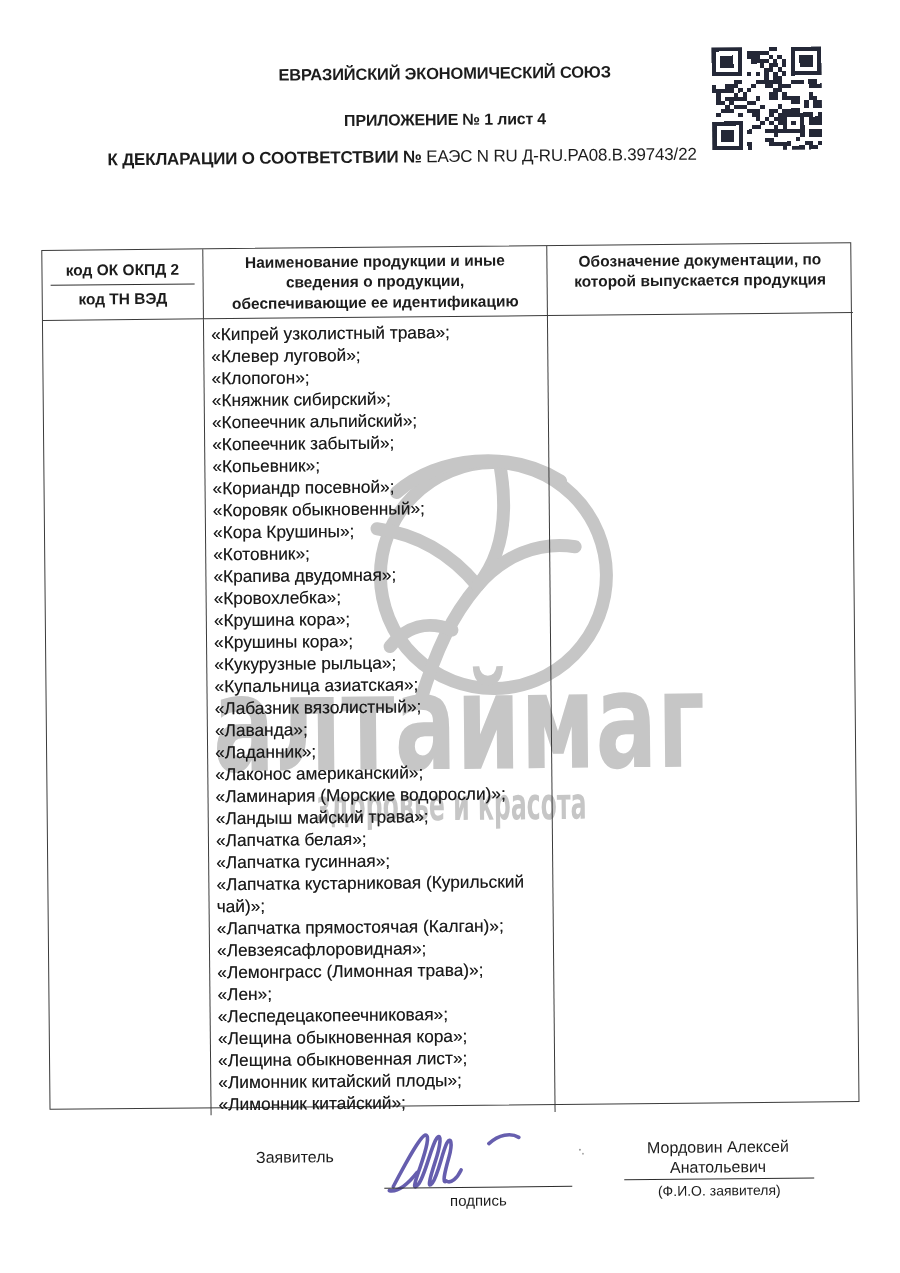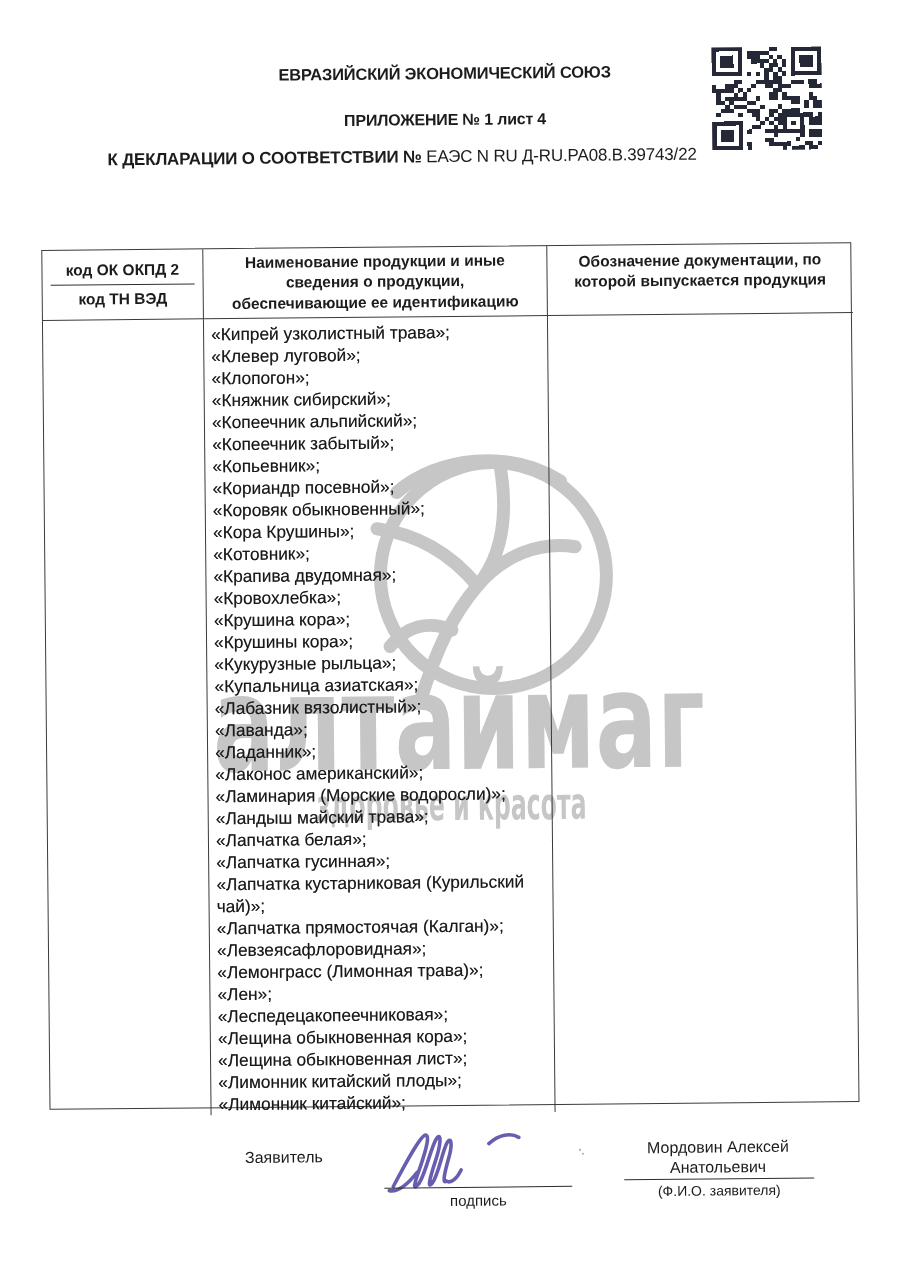--- a/index.html
+++ b/index.html
@@ -33,21 +33,21 @@
   .th{border-bottom:1.6px solid #3b3b3b;font-weight:bold;font-size:15.5px;line-height:1.3;text-align:center;}
   .th-code{display:flex;flex-direction:column;justify-content:center;padding:2px 6px;}
   .th-code .divider{border-top:1.7px solid #2f2f2f;margin:4px 2px;}
   .th-name{display:flex;align-items:center;justify-content:center;padding:2px 14px;}
   .th-doc{padding:6px 10px 2px 10px;}
   .body-cell{padding:0;}
   .product-list{padding:4px 4px 0 7px;font-size:17.3px;line-height:22px;color:#191919;text-shadow:0.2px 0 0 rgba(20,20,20,.55);}
   .product{white-space:normal;}
 
   
-  .applicant{position:absolute;left:240px;top:1147px;font-size:16px;z-index:2;}
+  .applicant{position:absolute;left:251px;top:1147px;font-size:16px;z-index:2;}
   .sig-svg{position:absolute;left:372px;top:1126px;z-index:2;}
   .sig-line{position:absolute;left:379px;top:1187px;width:188px;border-top:1.8px solid #2d2d2d;z-index:2;}
   .sig-caption{position:absolute;left:379px;top:1192px;width:188px;text-align:center;font-size:15px;z-index:2;}
   .fio-name{position:absolute;left:617px;top:1140px;width:192px;text-align:center;font-size:16px;line-height:19.5px;z-index:2;}
   .fio-line{position:absolute;left:619px;top:1181px;width:190px;border-top:1.8px solid #2d2d2d;z-index:2;}
   .fio-caption{position:absolute;left:619px;top:1185px;width:190px;text-align:center;font-size:14px;z-index:2;}
 
   .speck{position:absolute;left:574px;top:1150px;width:2px;height:2px;background:#9a9a9a;border-radius:50%;
          box-shadow:3px 4px 0 #ababab;z-index:2;}
 </style>

